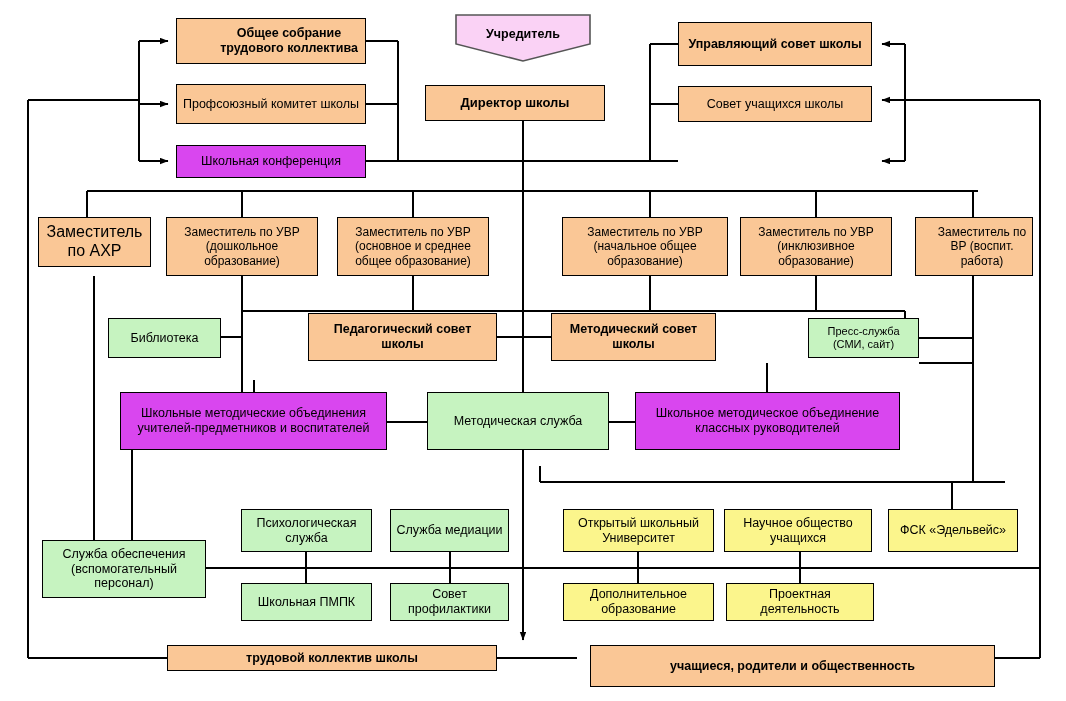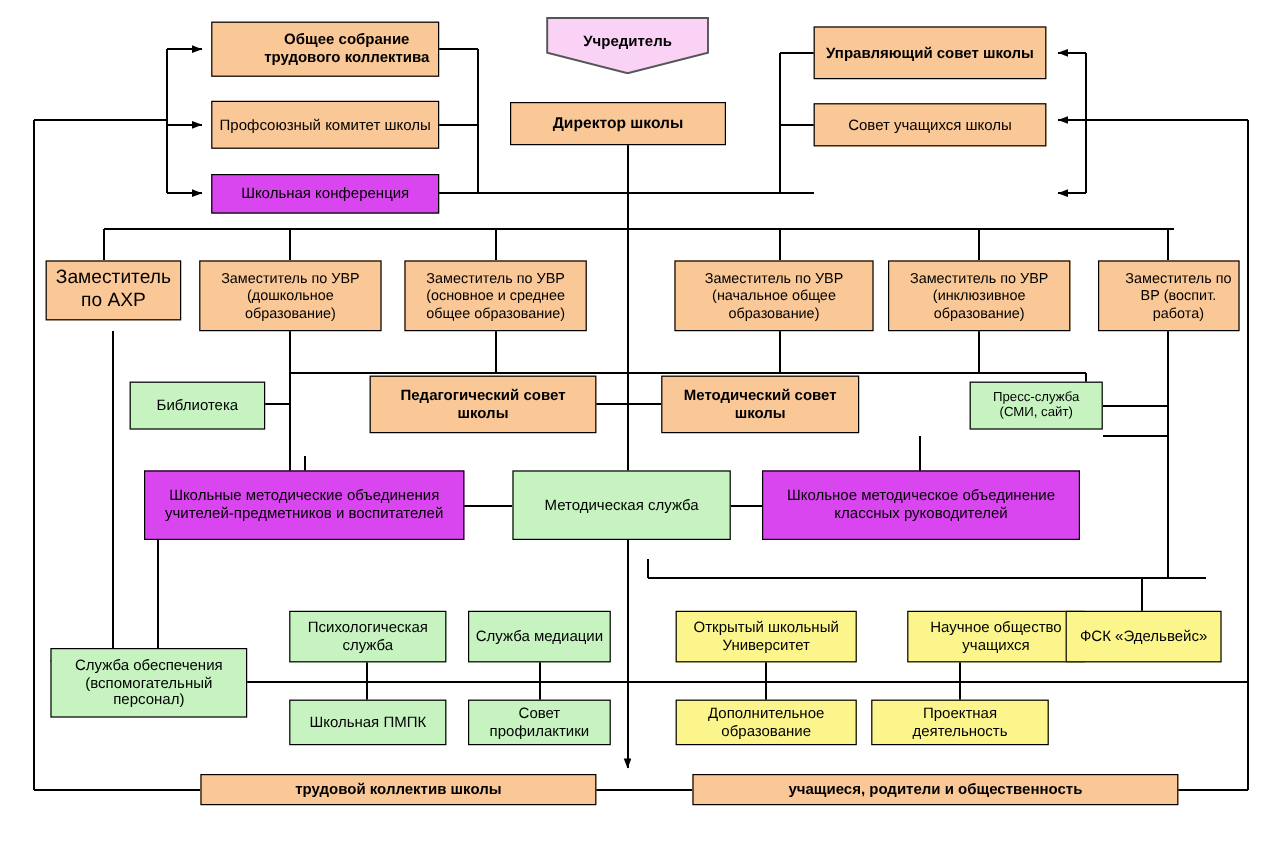--- a/index.html
+++ b/index.html
@@ -233,37 +233,37 @@
   </div>
 
   <div class="node green" style="left:390px;top:583px;width:119px;height:38px;font-size:12.5px;">
     <span>Совет профилактики</span>
   </div>
 
   <div class="node yellow" style="left:563px;top:509px;width:151px;height:43px;font-size:12.5px;">
     <span>Открытый школьный Университет</span>
   </div>
 
-  <div class="node yellow" style="left:756px;top:509px;width:148px;height:43px;font-size:12.5px;">
+  <div class="node yellow" style="left:724px;top:509px;width:148px;height:43px;font-size:12.5px;">
     <span>Научное общество учащихся</span>
   </div>
 
   <div class="node yellow" style="left:888px;top:509px;width:130px;height:43px;font-size:12.5px;">
     <span>ФСК «Эдельвейс»</span>
   </div>
 
   <div class="node yellow" style="left:563px;top:583px;width:151px;height:38px;font-size:12.5px;">
     <span>Дополнительное образование</span>
   </div>
 
   <div class="node yellow" style="left:726px;top:583px;width:148px;height:38px;font-size:12.5px;">
     <span>Проектная деятельность</span>
   </div>
 
   <div class="node orange bold" style="left:167px;top:645px;width:330px;height:26px;font-size:12.5px;">
     <span>трудовой коллектив школы</span>
   </div>
 
-  <div class="node orange bold" style="left:577px;top:645px;width:405px;height:26px;font-size:12.5px;">
+  <div class="node orange bold" style="left:590px;top:645px;width:405px;height:42px;font-size:12.5px;">
     <span>учащиеся, родители и общественность</span>
   </div>
 
 </div>
 
 </body></html>

